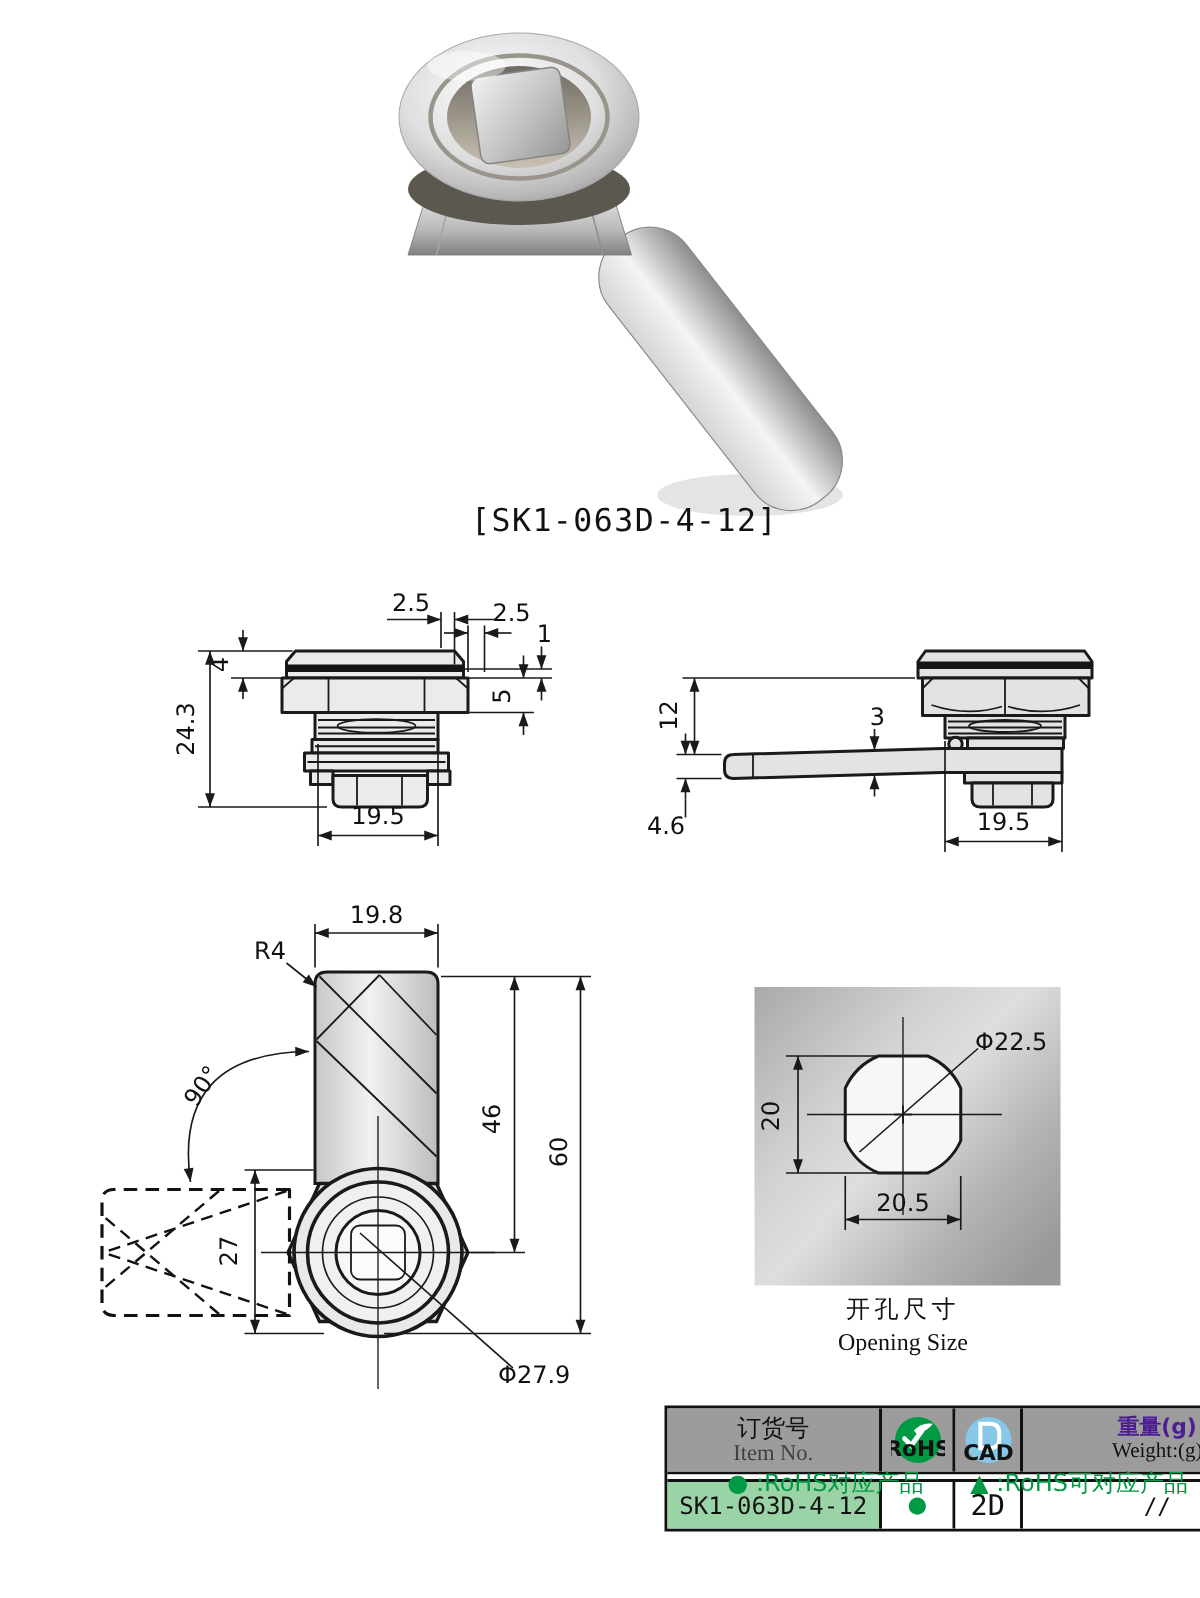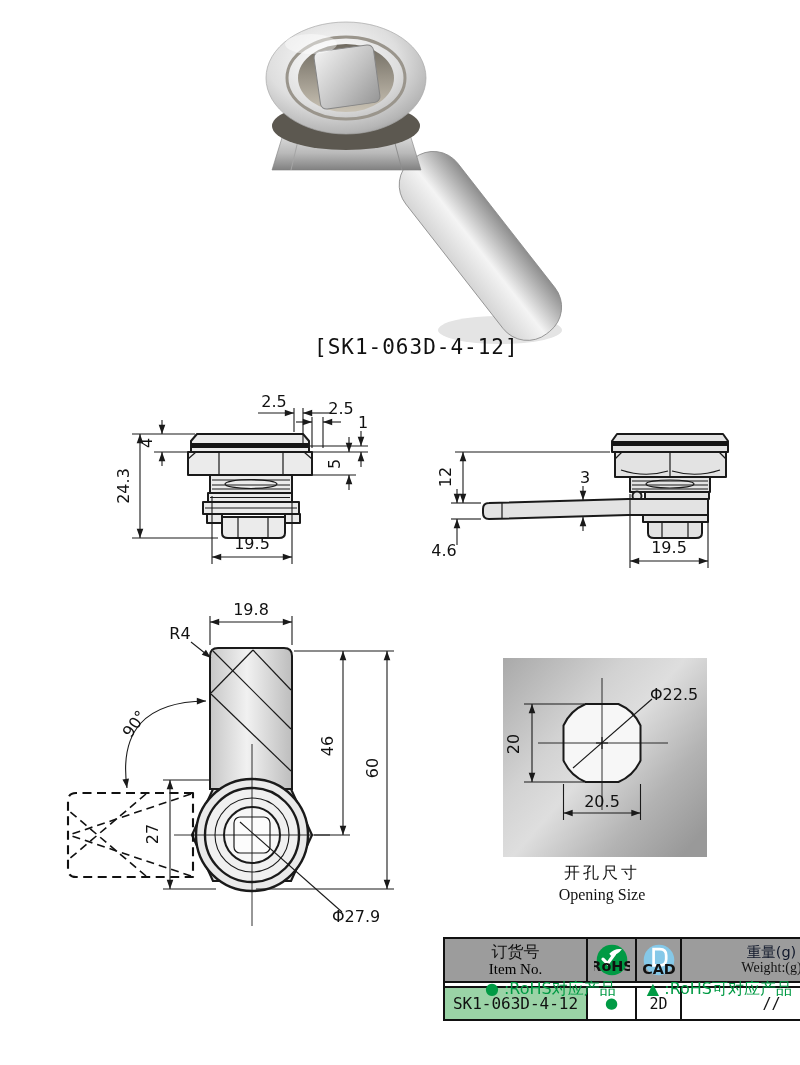--- a/index.html
+++ b/index.html
@@ -23,22 +23,22 @@
   .trow.header{border-bottom:2px solid #111;}
   .tgap{height:3px;background:#fff;}
   .trow.data{border-top:2px solid #111;}
   .cell{border-right:2px solid #111;display:flex;flex-direction:column;align-items:center;
     justify-content:center;box-sizing:border-box;}
   .cell:last-child{border-right:none;}
   .c1{width:143px;} .c2{width:49px;} .c3{width:45px;} .c4{flex:1;}
   .trow.header .cell{background:#9c9c9c;height:42px;}
   .trow.data .cell{height:31px;background:#fff;}
   .zh{font-size:16px;color:#111;line-height:1.1;}
-  .en-serif{font-family:"Liberation Serif","DejaVu Serif",serif;font-size:15px;color:#000000;line-height:1.1;}
-  .zh-small{font-size:14.5px;color:#0f172a;line-height:1.15;}
+  .en-serif{font-family:"Liberation Serif","DejaVu Serif",serif;font-size:15px;color:#404040;line-height:1.1;}
+  .zh-small{font-size:14.5px;color:#4c1d95;line-height:1.15;font-weight:bold;}
   .en-small{font-family:Liberation Serif, serif;font-size:14px;color:#111;line-height:1.15;}
   .item-cell{background:#9ad3a6 !important;}
   .mono{font-family:"DejaVu Sans Mono","Liberation Mono",monospace;font-size:16px;color:#111;}
   .green-dot{color:#009a44;font-size:15px;line-height:1;}
   .legend1{position:absolute;top:979px;right:8px;font-size:16px;color:#009a44;white-space:nowrap;}
   .legend1 .sym{color:#009a44;}
   .legend1 .sp{display:inline-block;width:26px;}
   .legend2{position:absolute;top:1039px;left:16px;width:780px;white-space:nowrap;
     font-family:"Liberation Serif","DejaVu Serif",serif;font-size:16.5px;color:#111;}
   .legend2 .sym{color:#009a44;font-family:"DejaVu Sans",sans-serif;font-size:15px;}
@@ -301,21 +301,21 @@
   </div>
   <div class="tgap"></div>
   <div class="trow data">
     <div class="cell c1 item-cell">
       <span class="mono">SK1-063D-4-12</span>
     </div>
     <div class="cell c2">
       <span class="green-dot">●</span>
     </div>
     <div class="cell c3">
-      <span class="mono" style="font-size:15px;">2D</span>
+      <span class="mono" style="font-size:19px;">2D</span>
     </div>
     <div class="cell c4">
       <span class="mono" style="font-size:15px;">//</span>
     </div>
   </div>
 </div>
 
 <div class="legend1">
   <span class="sym">●</span>
   <span>:RoHS对应产品</span><span class="sp"></span>

